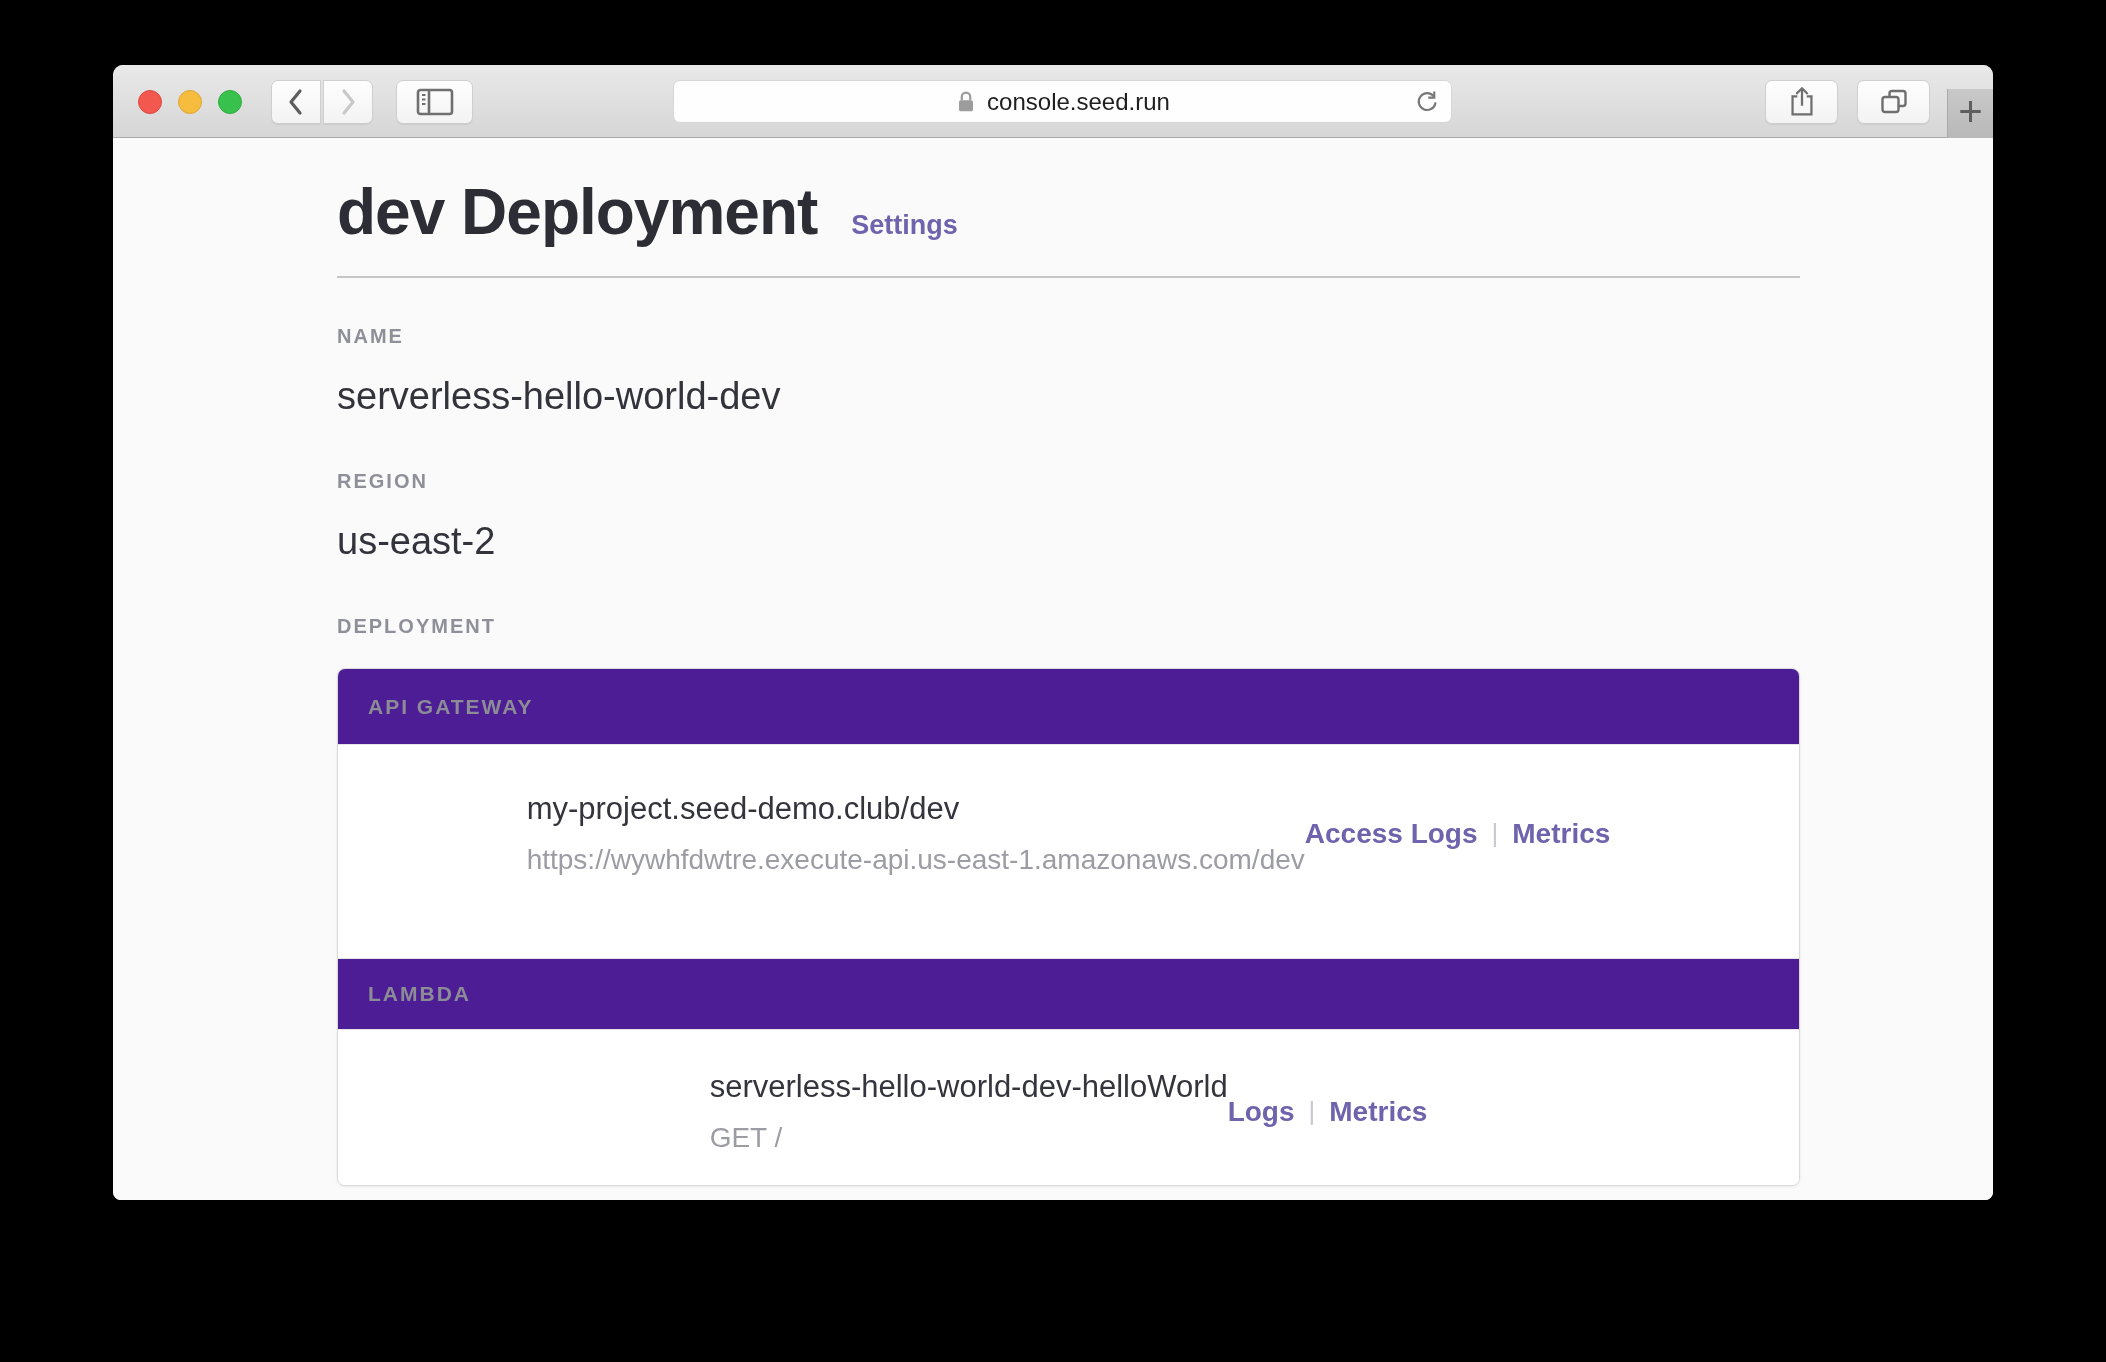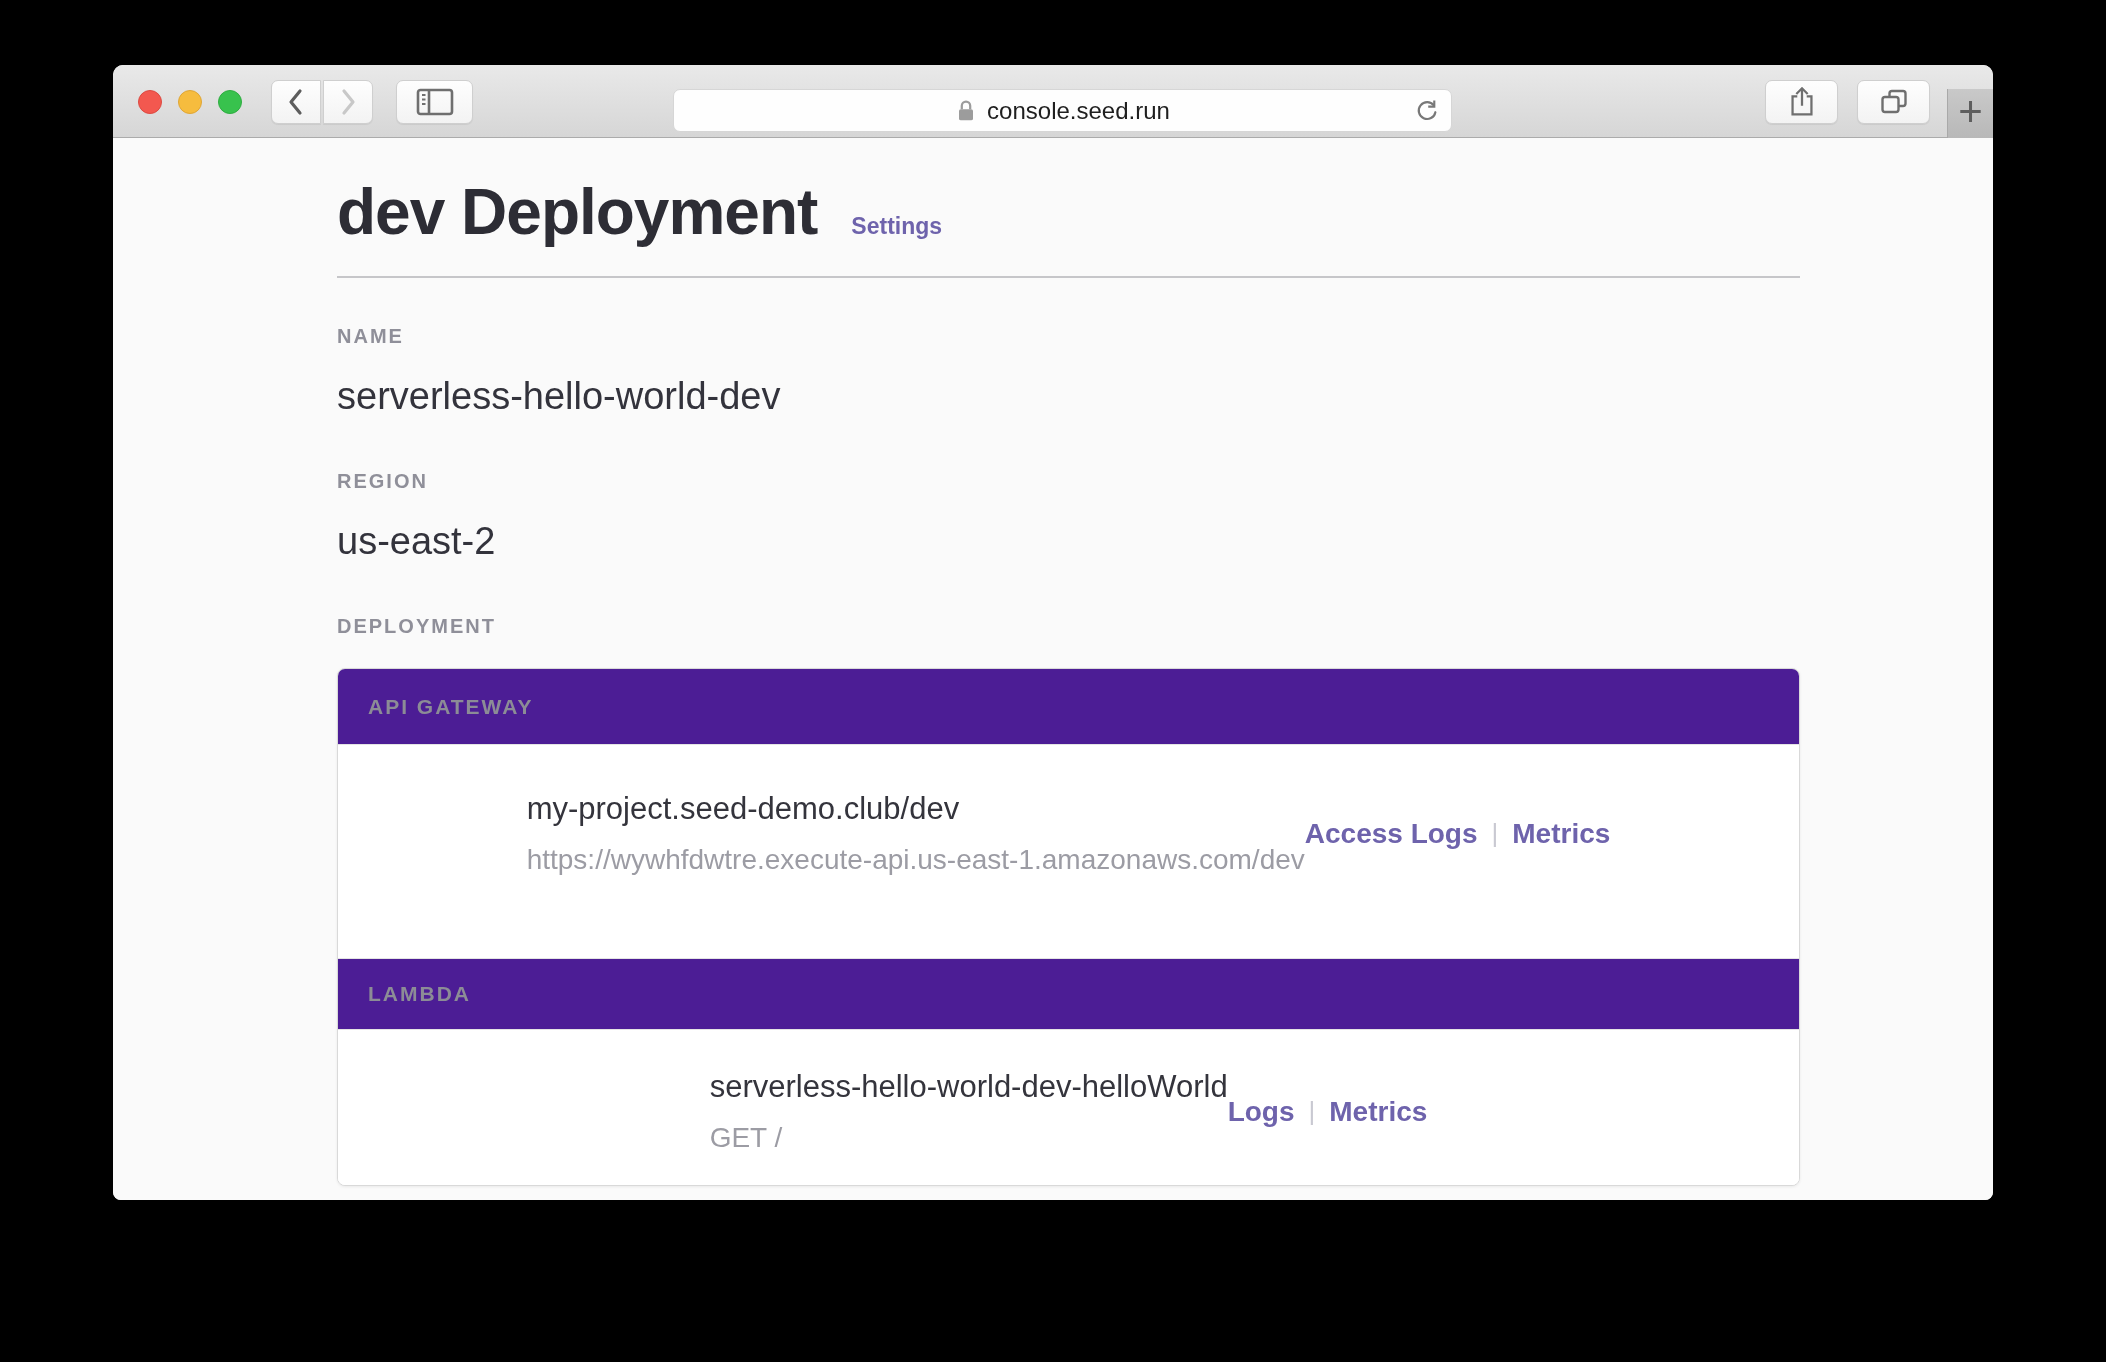--- a/index.html
+++ b/index.html
@@ -27,38 +27,38 @@
             background:linear-gradient(#fefefe,#f3f3f3); box-shadow:0 1px 1px rgba(0,0,0,.07);
             display:flex; align-items:center; justify-content:center; cursor:default; }
   .btn-back    { left:158px; width:50px; border-radius:7px 0 0 7px; }
   .btn-forward { left:210px; width:50px; border-radius:0 7px 7px 0; }
   .btn-sidebar { left:283px; width:77px; }
   .btn-share   { left:1652px; width:73px; }
   .btn-tabs    { left:1744px; width:73px; }
 
   .url-field { position:absolute; left:560px; top:15px; width:779px; height:43px;
                background:#fefefe; border:1px solid #d6d6d6; border-radius:7px;
-               display:flex; align-items:center; justify-content:center;margin-top:9px; }
+               display:flex; align-items:center; justify-content:center; }
   .url-center { display:flex; align-items:center; gap:10px; }
   .url-text { font-size:24px; color:#1f1f1f; }
   .refresh { position:absolute; right:10px; top:8px; }
 
   .newtab-strip { position:absolute; right:0; top:24px; width:46px; height:49px;
                   background:linear-gradient(#c9c9c9,#b8b8b8); border-left:1px solid #a9a9a9;
                   display:flex; align-items:center; justify-content:center; }
   .newtab-strip .plus { font-size:42px; font-weight:400; color:#5e5e5e; line-height:1;
                         transform:translateY(-2px); }
 
   
   .page { position:absolute; top:74px; left:0; width:100%; height:1061px; background:#fafafa; }
   .container { margin-left:224px; width:1463px; }
 
   .title-row { margin-top:36px; display:flex; align-items:baseline; gap:34px; }
   h1.page-title { font-size:64px; line-height:74px; font-weight:700; color:#2d2d35; letter-spacing:-1px; }
-  .settings-link { font-size:23px; font-weight:700; color:#6e63ac; text-decoration:none; cursor:pointer; }
+  .settings-link { font-size:27px; font-weight:700; color:#6e63ac; text-decoration:none; cursor:pointer; }
 
   .divider { margin-top:27px; height:2px; background:#c6c6c9; border:none; }
 
   .meta-label { font-size:20px; font-weight:700; letter-spacing:2px; color:#8f8f99; }
   .meta-value { margin-top:27px; font-size:38px; color:#33333c; }
   .field-name   { margin-top:47px; }
   .field-region { margin-top:52px; }
   .label-deployment { margin-top:52px; }
 
   .panel { margin-top:30px; background:#fff; border:1px solid #d9d9d9; border-radius:8px;

